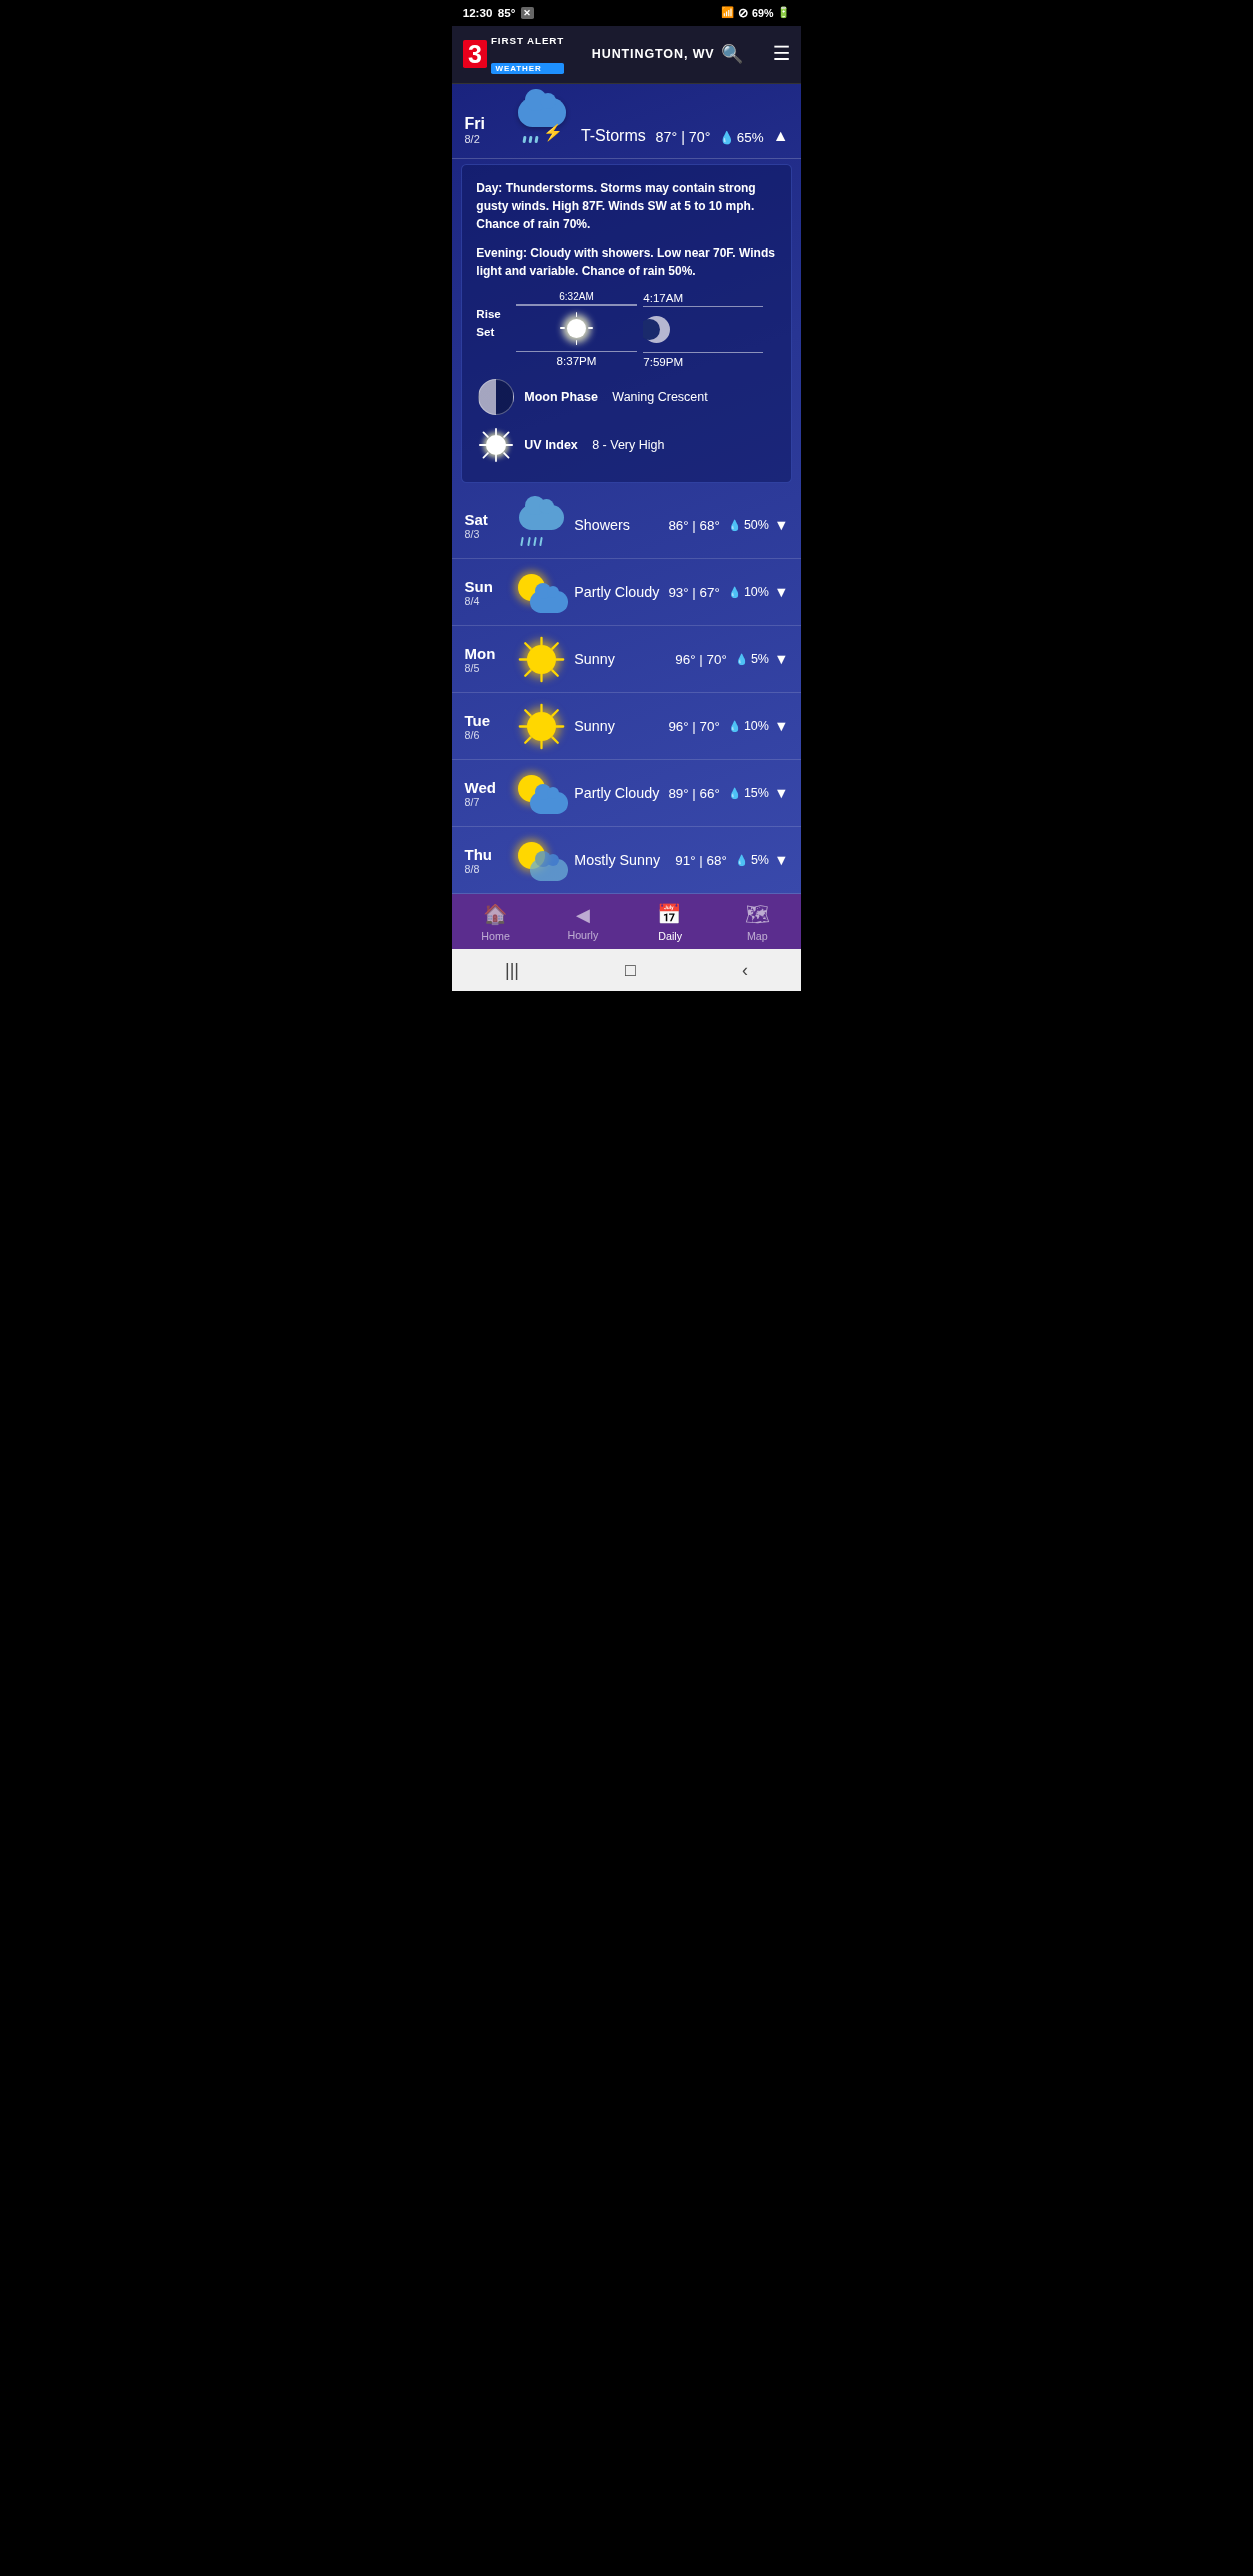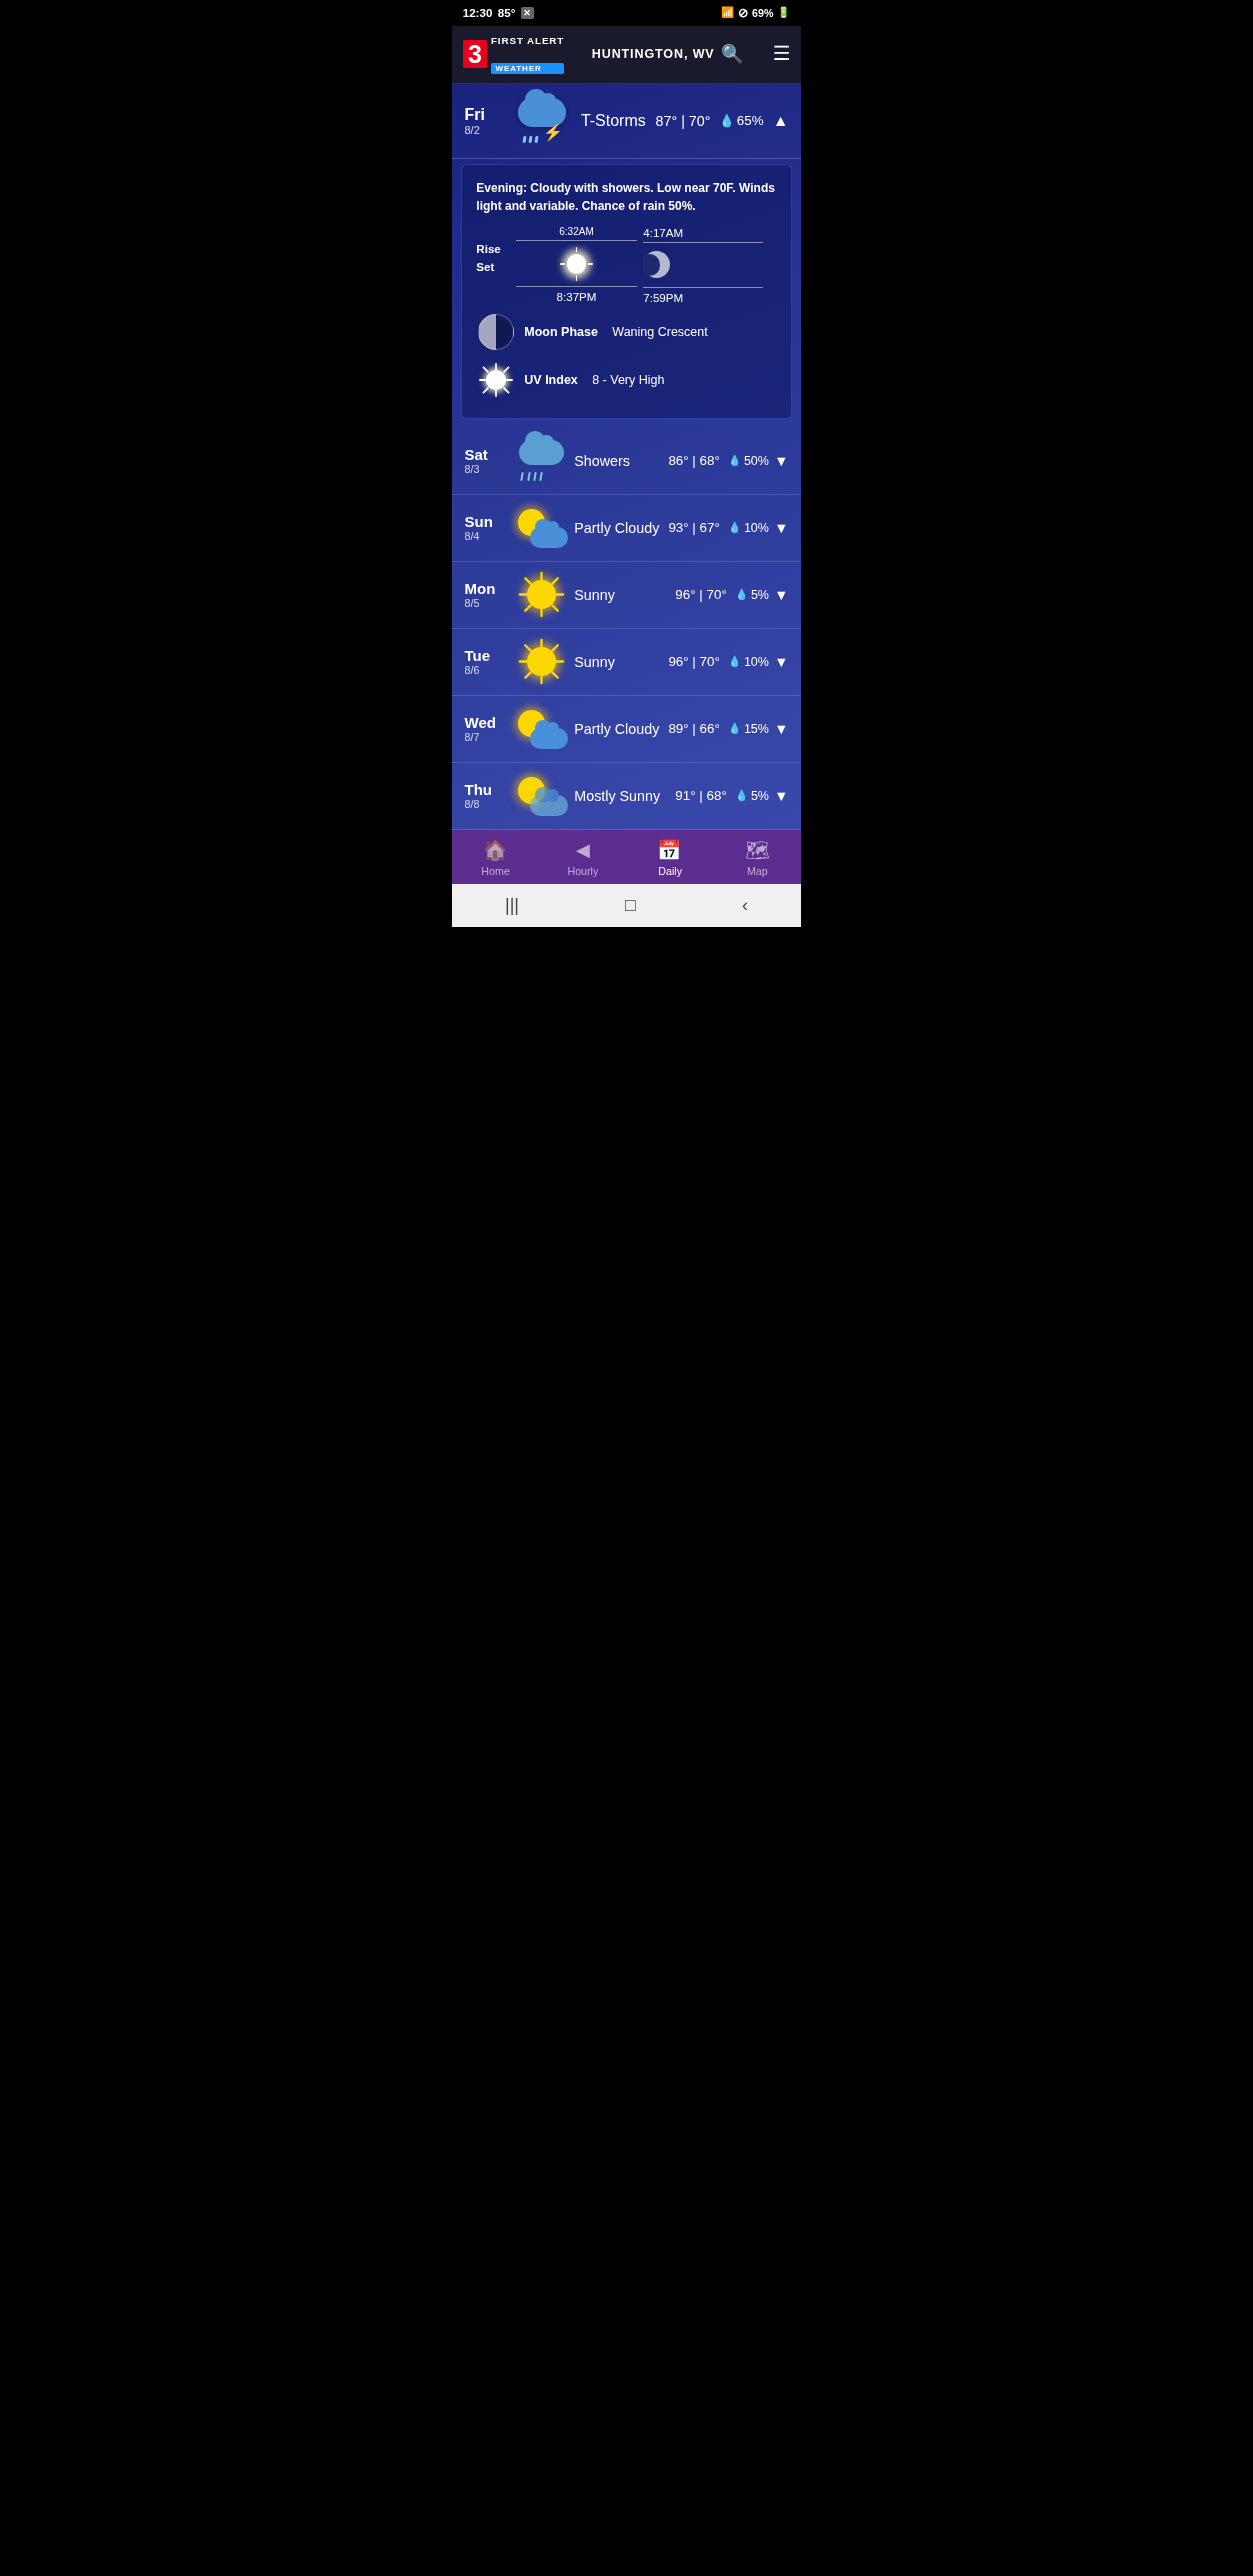--- a/index.html
+++ b/index.html
@@ -89,21 +89,21 @@
 
     
     .main-content {
       background: linear-gradient(160deg, #1a237e 0%, #283593 40%, #3949ab 100%);
       min-height: 537px;
     }
 
     
     .current-day-row {
       display: flex;
-      align-items: center;
+      align-items: flex-end;
       padding: 12.5px 12.5px;
       border-bottom: 0.9px solid rgba(255,255,255,0.2);
     }
     .day-info {
       display: flex;
       flex-direction: column;
       min-width: 39px;
       color: #fff;
     }
     .day-name { font-size: 16px; font-weight: bold; }
@@ -477,20 +477,24 @@
     </span>
     <span class="precip">
       <span class="drop-icon">💧</span>
       <span>65%</span>
     </span>
     <span class="chevron-up">▲</span>
   </div>
 
   <div class="detail-panel">
 
+    <div class="detail-text">
+      <span>Day:</span>
+      <span>Thunderstorms. Storms may contain strong gusty winds. High 87F. Winds SW at 5 to 10 mph. Chance of rain 70%.</span>
+    </div>
 
     <div class="detail-text">
       <span>Evening:</span>
       <span>Cloudy with showers. Low near 70F. Winds light and variable. Chance of rain 50%.</span>
     </div>
 
     <div style="display:flex; align-items:flex-start; margin: 9px 0;">
 
       <div style="display:flex;flex-direction:column;justify-content:space-around;gap:5.4px;margin-right:9px;padding-top:16px;">
         <span style="color:#fff;font-weight:bold;font-size:11.6px;">Rise</span>

